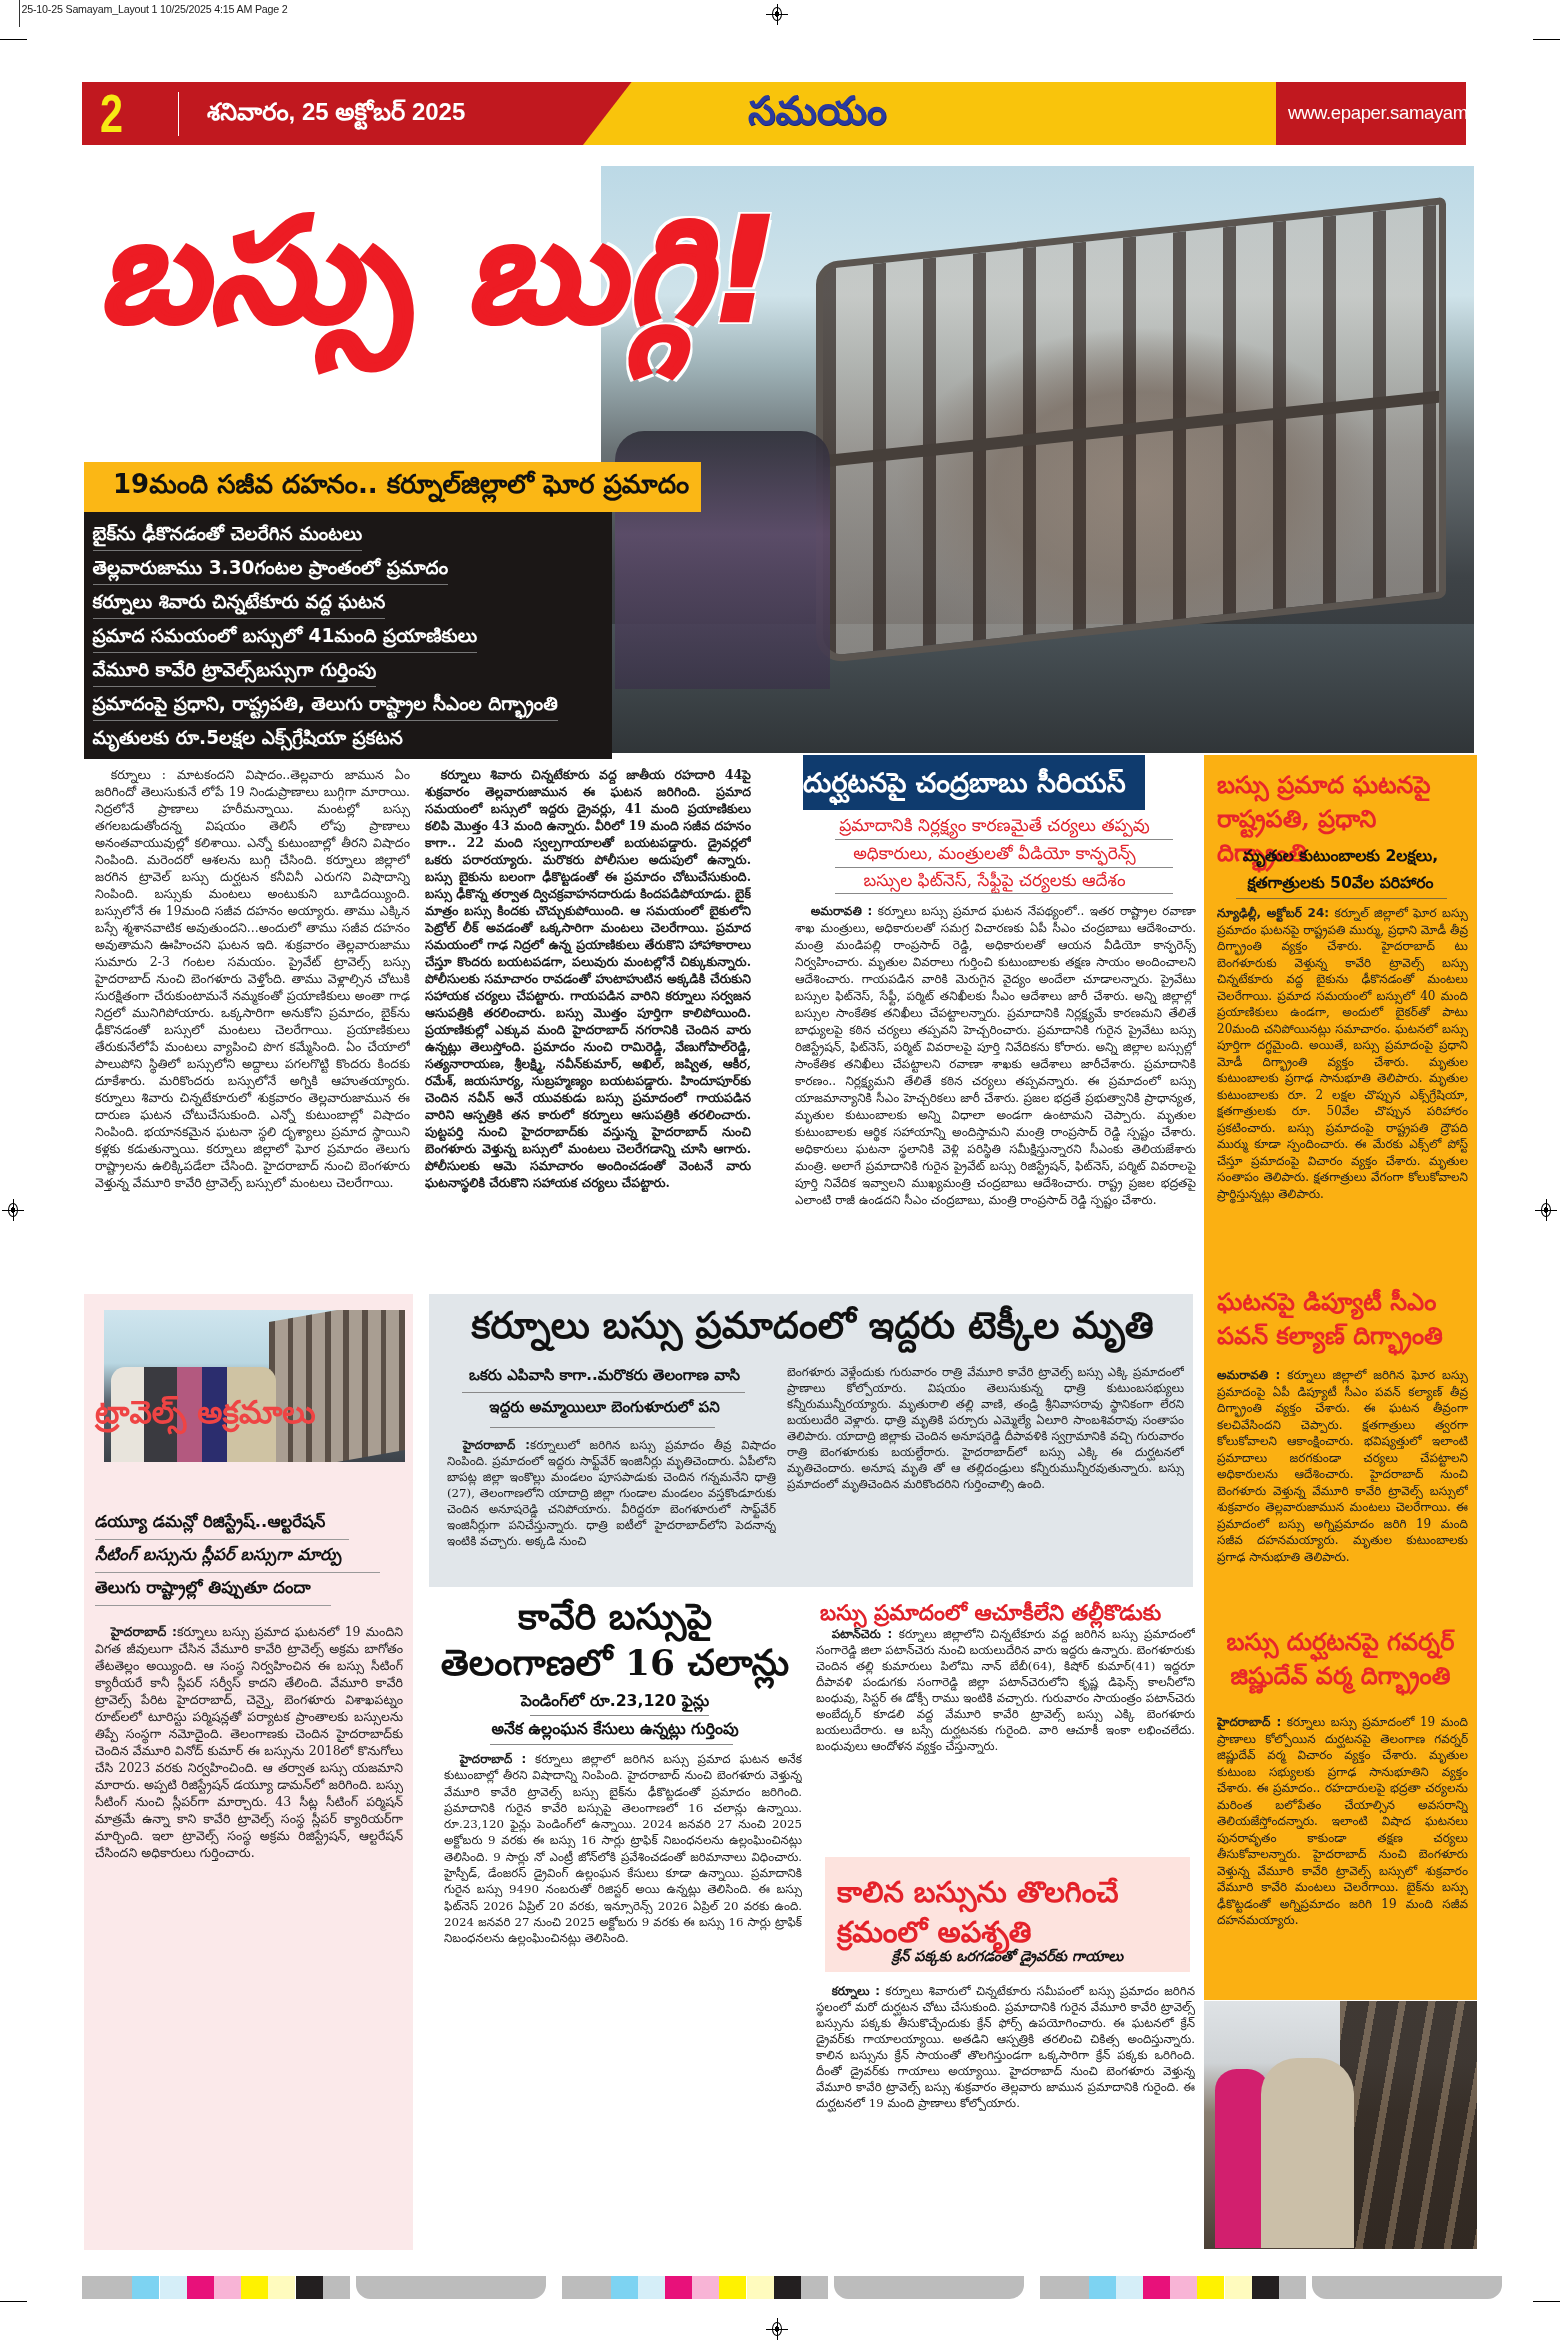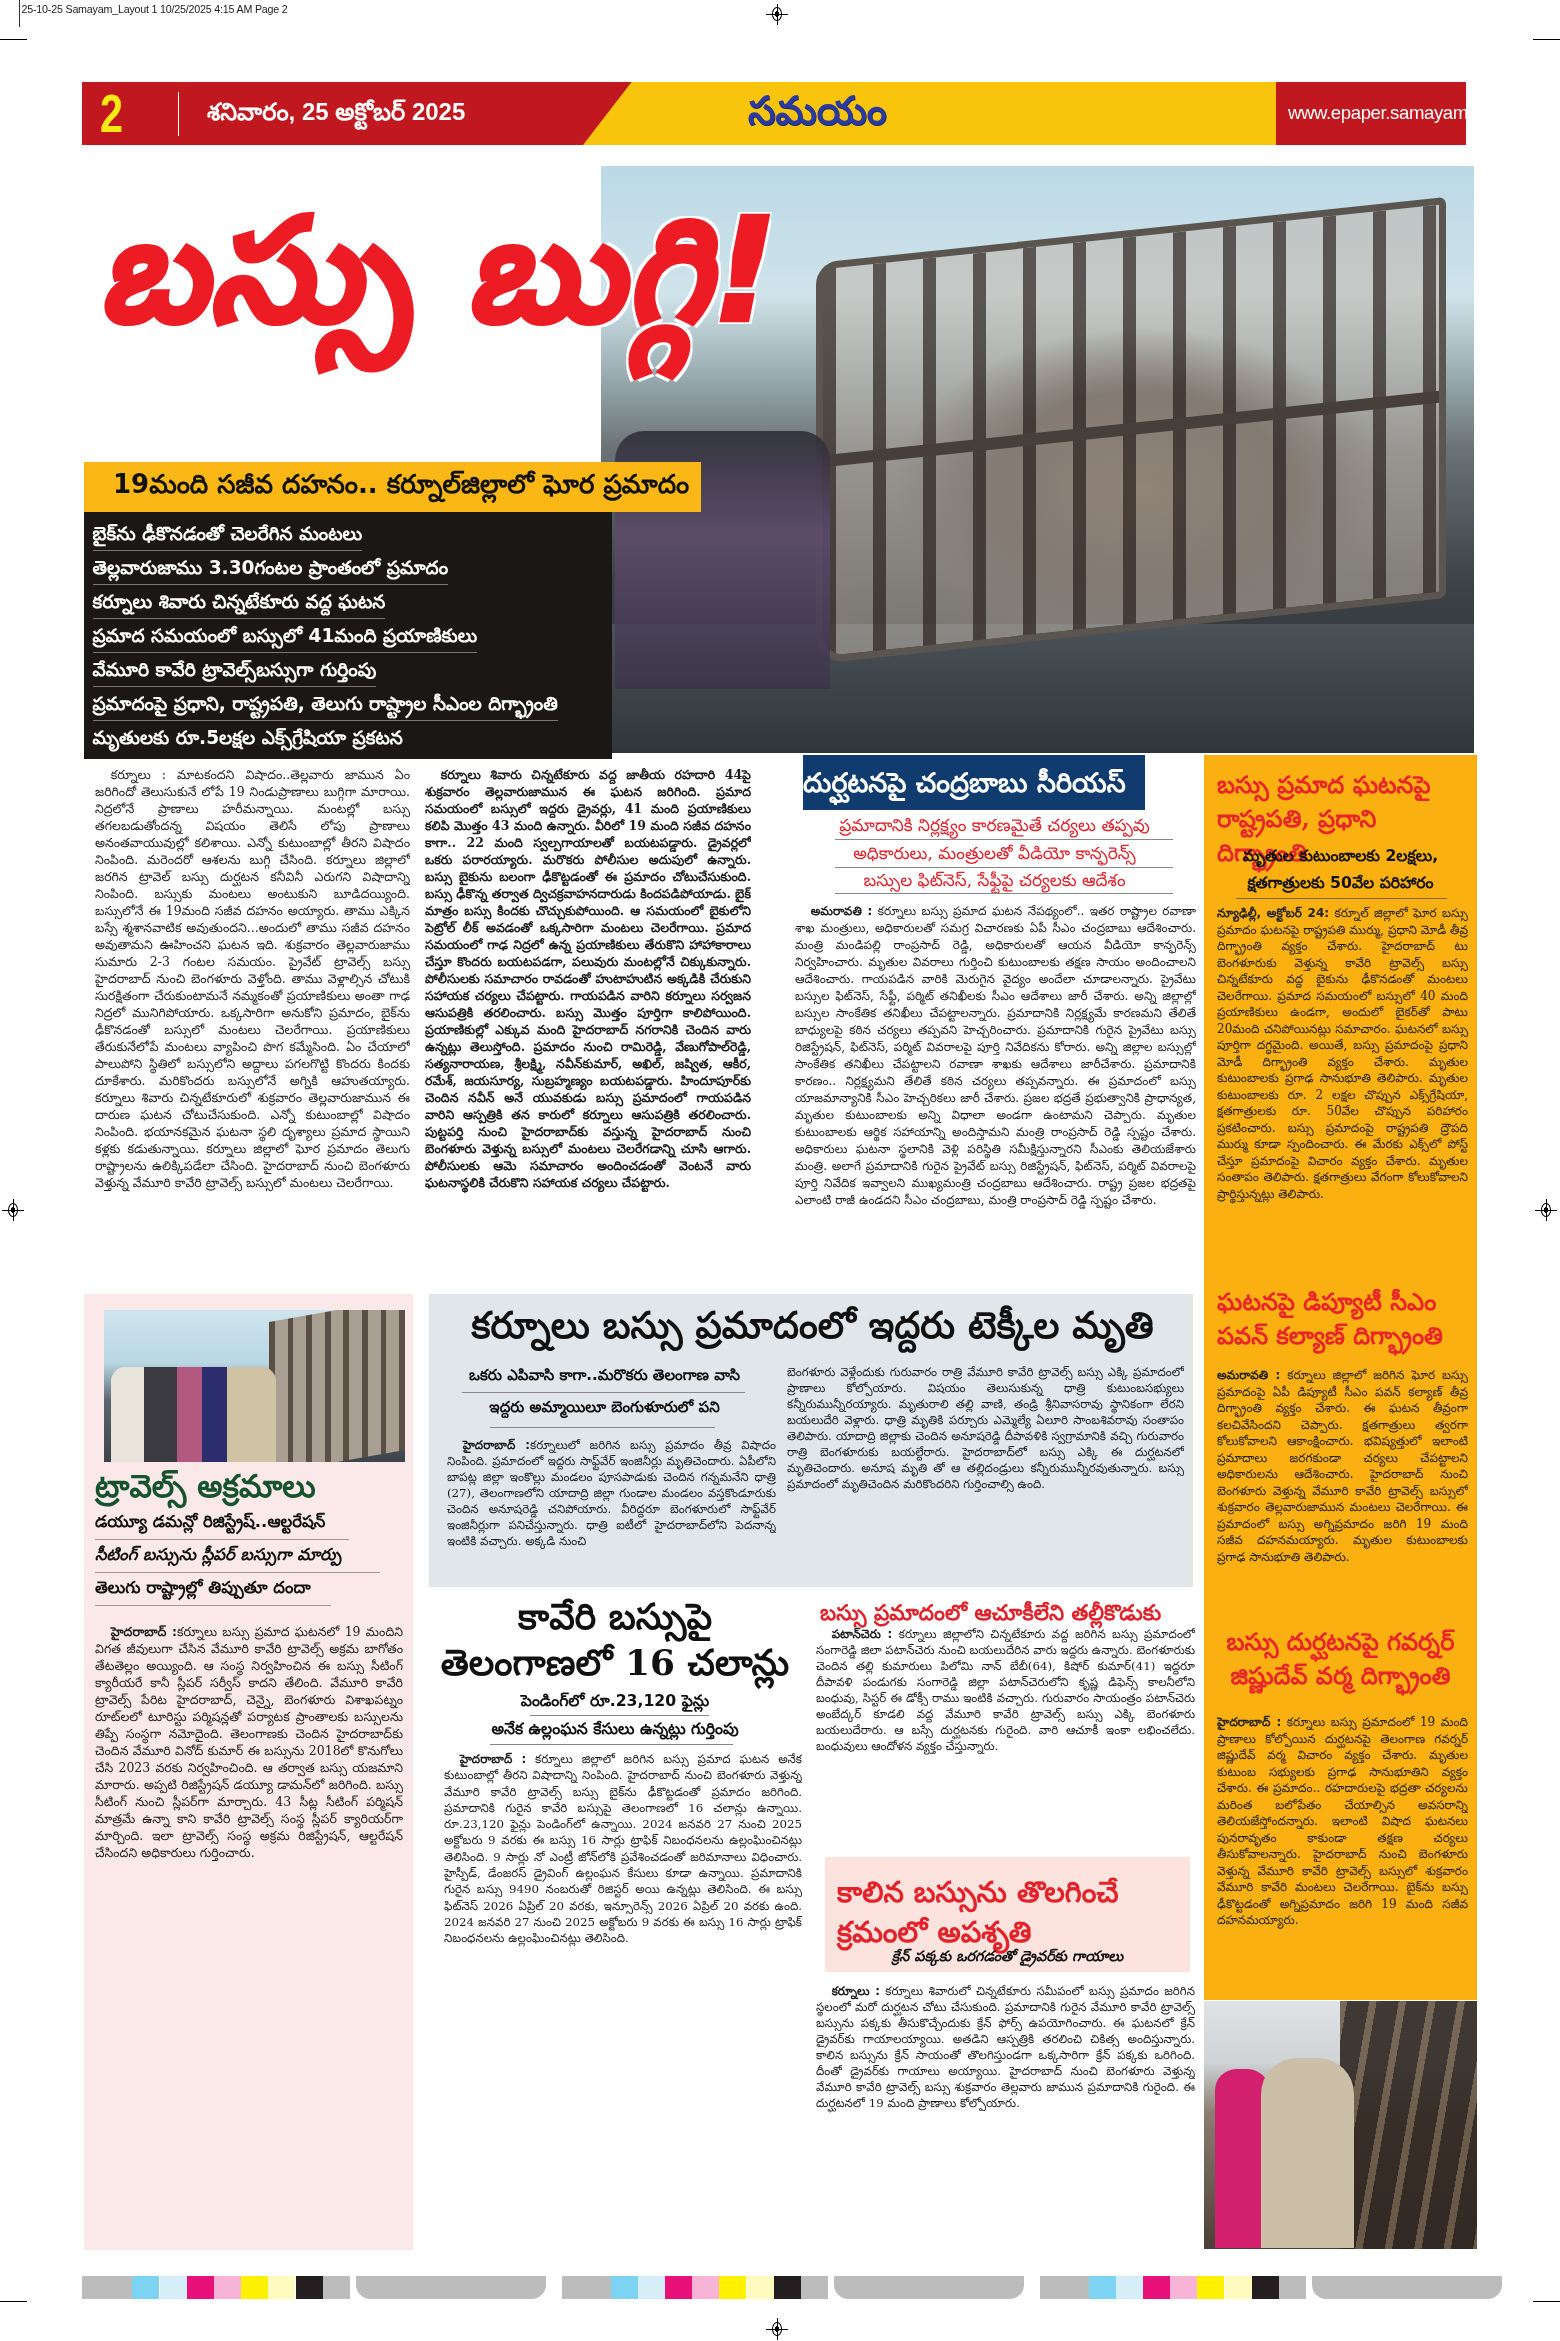--- a/index.html
+++ b/index.html
@@ -67,21 +67,21 @@
   .y-photo .person1 { position: absolute; left: 10.7px; top: 68px; width: 54px; height: 179px; background: #d21f6e; border-radius: 21.5px 21.5px 0 0; }
   .y-photo .person2 { position: absolute; left: 57px; top: 57px; width: 93px; height: 190px; background: #cbbfa8; border-radius: 36px 36px 0 0; }
   .y-photo .frame { position: absolute; left: 136px; top: 0; width: 137px; height: 248px; background: repeating-linear-gradient(100deg, #6b5a48 0 7.2px, #2e2620 7.2px 29px); opacity: .9; }
 
   
   .pink-box { position: absolute; left: 84px; top: 1294px; width: 329px; height: 956px; background: #fbe9ea; }
   .pink-photo { position: absolute; left: 104px; top: 1310px; width: 301px; height: 152px; overflow: hidden;
     background: linear-gradient(180deg, #cfe5ee 0%, #b9d7e2 35%, #5a6570 60%, #3d434a 100%); }
   .pink-photo .bus { position: absolute; left: 165px; top: 0; width: 136px; height: 152px; background: repeating-linear-gradient(90deg, #5a4f46 0 5.7px, #a99e92 5.7px 18.6px); transform: skewY(-10deg); }
   .pink-photo .ppl { position: absolute; left: 7.2px; top: 57px; width: 165px; height: 95px; background: linear-gradient(90deg, #e8e4dc 0 20%, #3a3a40 20% 40%, #b3597f 40% 55%, #2b2d6e 55% 70%, #cfc3a3 70% 100%); border-radius: 14.3px 14.3px 0 0; }
-  .pink-head { position: absolute; left: 95px; top: 1467px; color: #14532d; font-family: "DejaVu Serif", serif; font-weight: 700; font-size: 31.5px; white-space: nowrap; }
+  .pink-head { position: absolute; left: 95px; top: 1393px; color: #ef4444; font-family: "DejaVu Serif", serif; font-weight: 700; font-size: 31.5px; white-space: nowrap; }
   .pink-sub { position: absolute; left: 95px; font-family: "DejaVu Sans", sans-serif; font-weight: 700; font-size: 16.5px; color: #111; white-space: nowrap; }
   .pink-rule { position: absolute; left: 95px; height: 0.7px; background: #999; }
 
   
   .grey-box { position: absolute; left: 429px; top: 1294px; width: 764px; height: 293px; background: #e1e6ea; }
   .tek-head { position: absolute; left: 444px; top: 1297px; width: 737px; text-align: center; font-family: "DejaVu Sans", sans-serif; font-weight: 700; font-size: 37px; line-height: 57px; color: #111; white-space: nowrap; }
   .tek-sub { position: absolute; left: 447px; width: 315px; text-align: center; font-family: "DejaVu Sans", sans-serif; font-weight: 700; font-size: 15px; color: #111; white-space: nowrap; }
 
   
   .kav-head { position: absolute; left: 429px; width: 372px; text-align: center; font-family: "DejaVu Serif", serif; font-weight: 700; font-size: 36px; color: #111; white-space: nowrap; }

